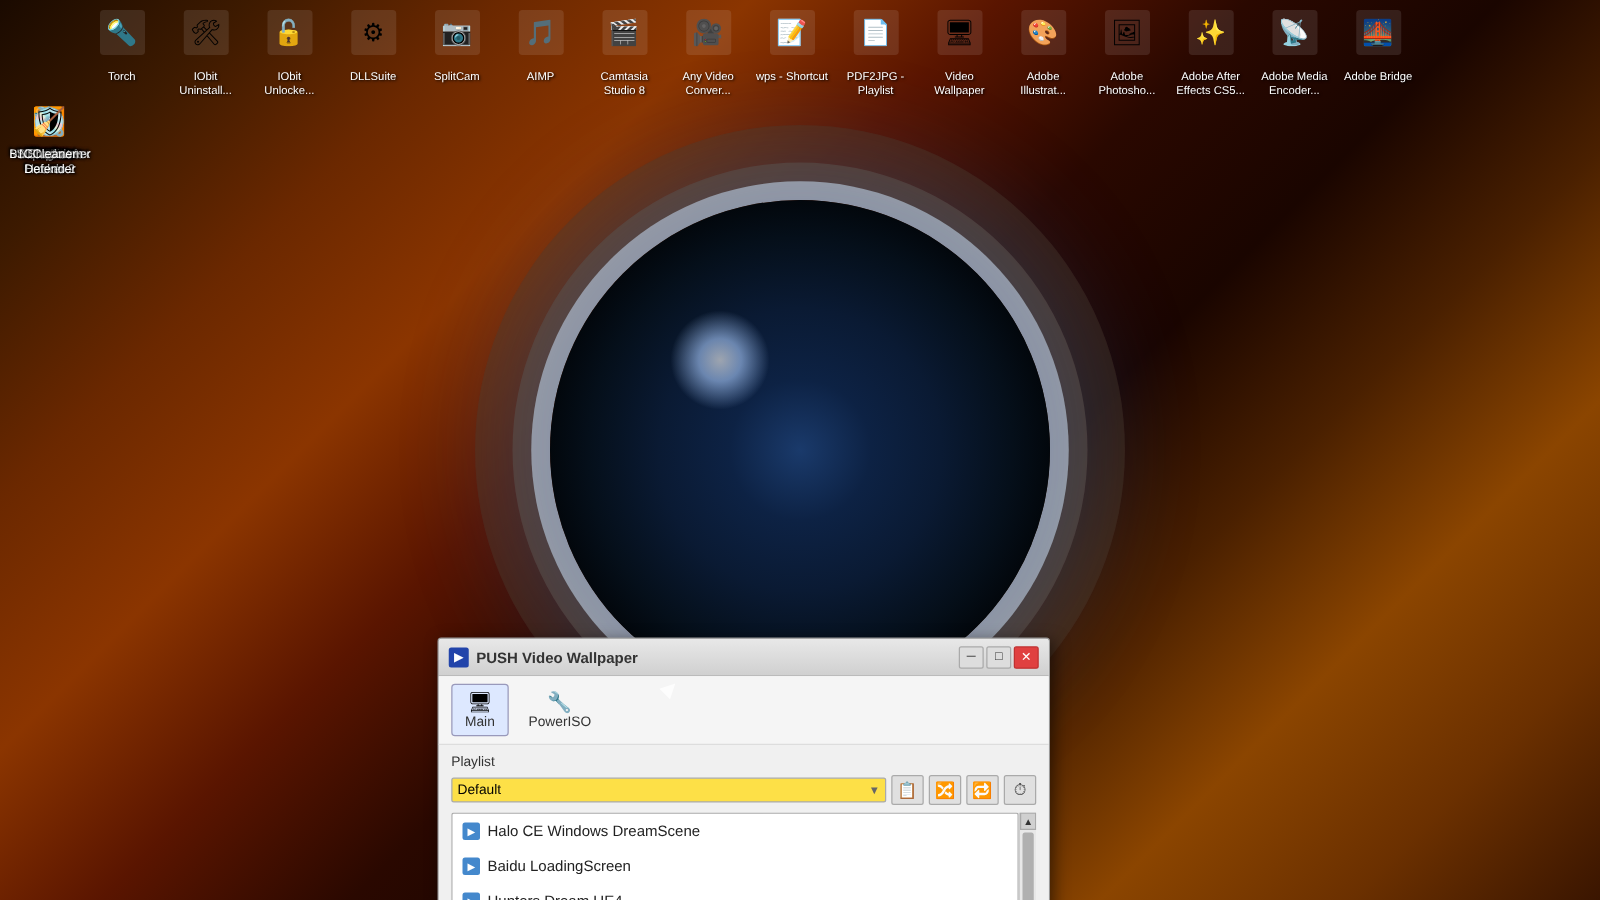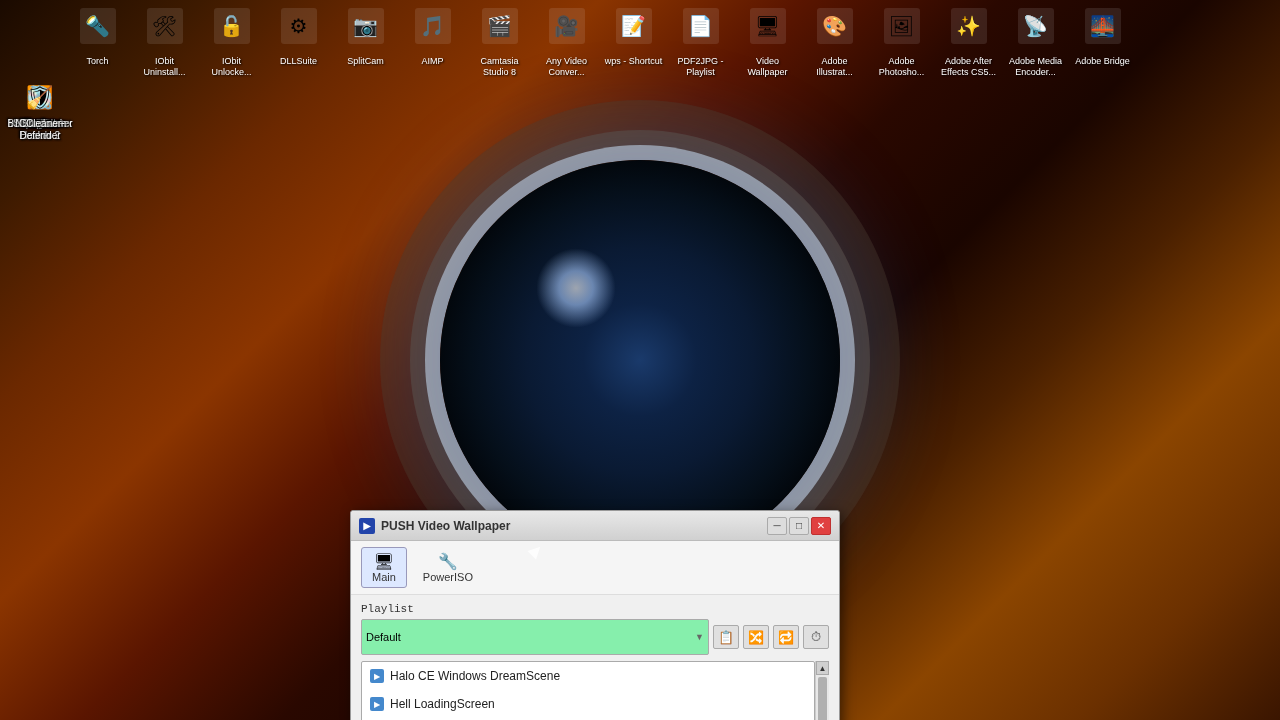--- a/index.html
+++ b/index.html
@@ -246,34 +246,33 @@
 
     #window-content {
       padding: 8px 10px;
       background: #f0f0f0;
     }
 
     .playlist-label {
       font-size: 11px;
       color: #333;
       margin-bottom: 4px;
-      font-family: Liberation Mono, monospace;
     }
 
     .playlist-row {
       display: flex;
       align-items: center;
       gap: 4px;
       margin-bottom: 6px;
     }
 
     .playlist-select {
       flex: 1;
-      height: 36px;
-      background: #86efac;
+      height: 20px;
+      background: #fde047;
       border: 1px solid #aaa;
       border-radius: 2px;
       padding: 0 4px;
       font-size: 11px;
       display: flex;
       align-items: center;
       justify-content: space-between;
       cursor: pointer;
     }
 
@@ -564,21 +563,21 @@
     </div>
 
     <div class="playlist-list-wrapper">
       <div class="playlist-list" style="width:calc(100% - 14px);">
         <div class="list-item">
           <div class="list-item-icon">▶</div>
           <span>Halo CE Windows DreamScene</span>
         </div>
         <div class="list-item">
           <div class="list-item-icon">▶</div>
-          <span>Hell LoadingScreen</span>
+          <span>Baidu LoadingScreen</span>
         </div>
         <div class="list-item">
           <div class="list-item-icon">▶</div>
           <span>Hunters Dream UE4</span>
         </div>
 
       </div>
       <div class="list-scrollbar">
         <div class="scroll-arrow">▲</div>
         <div class="scroll-thumb"></div>

